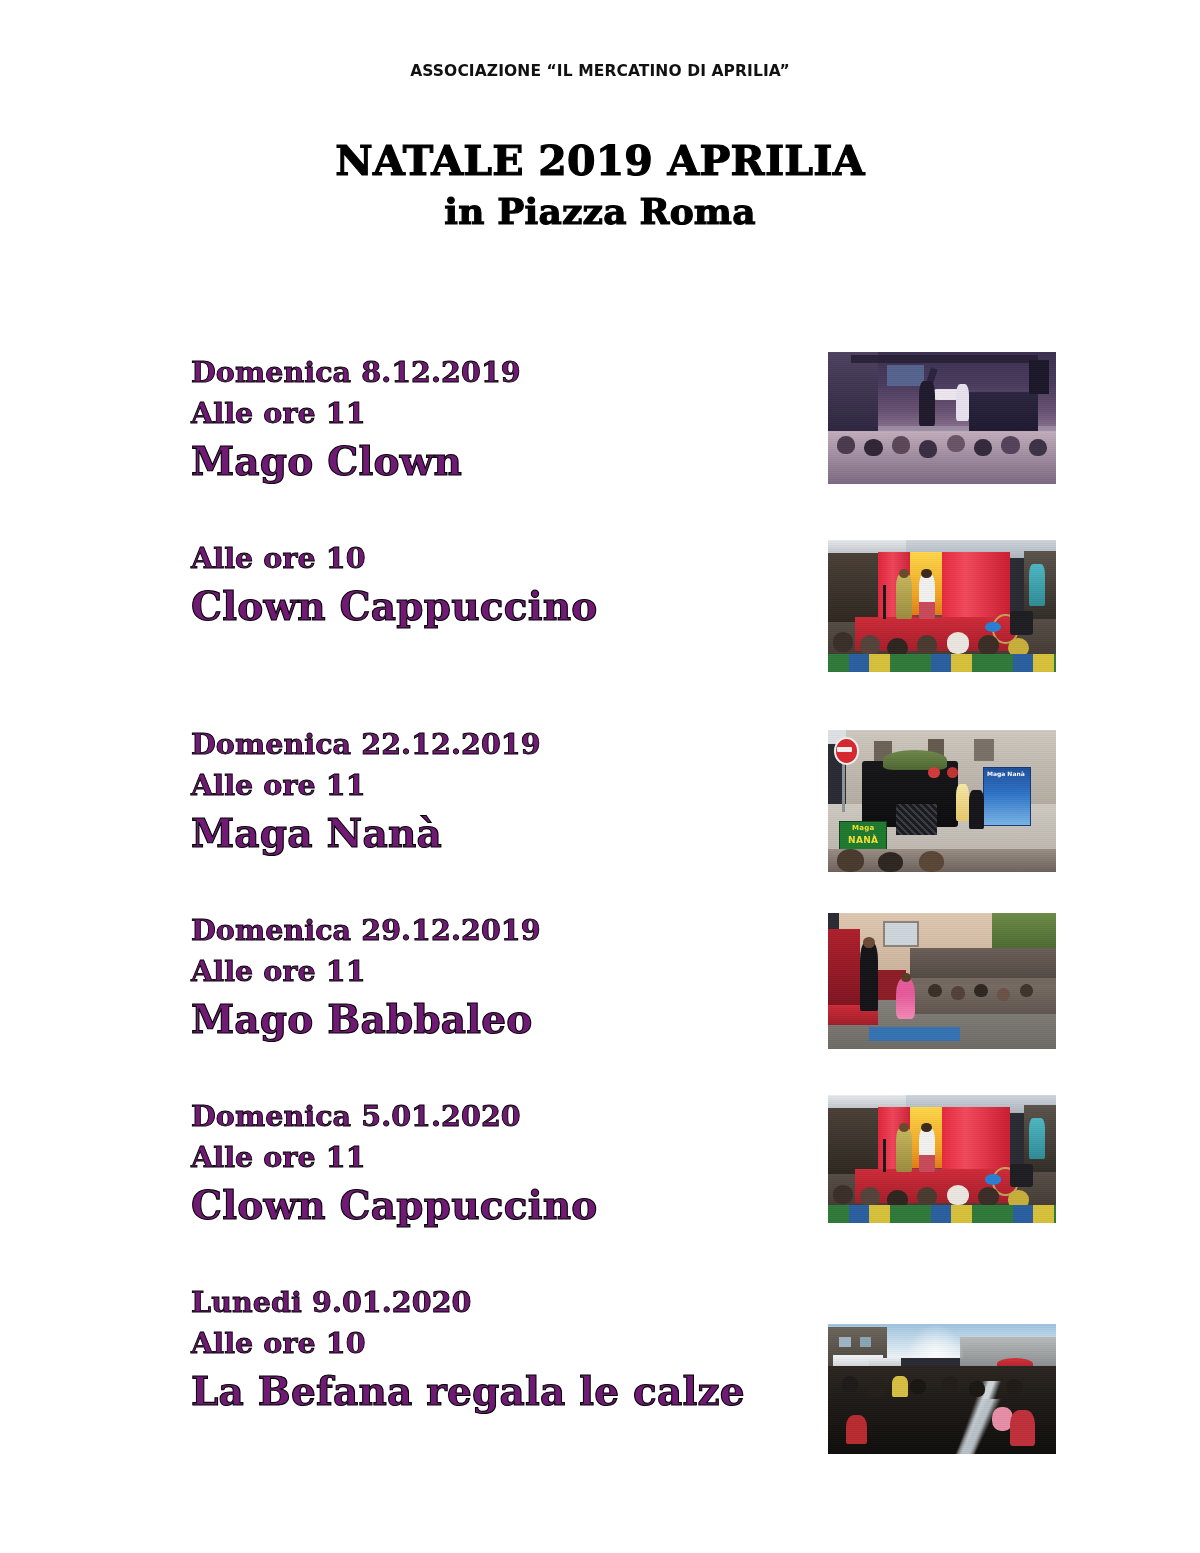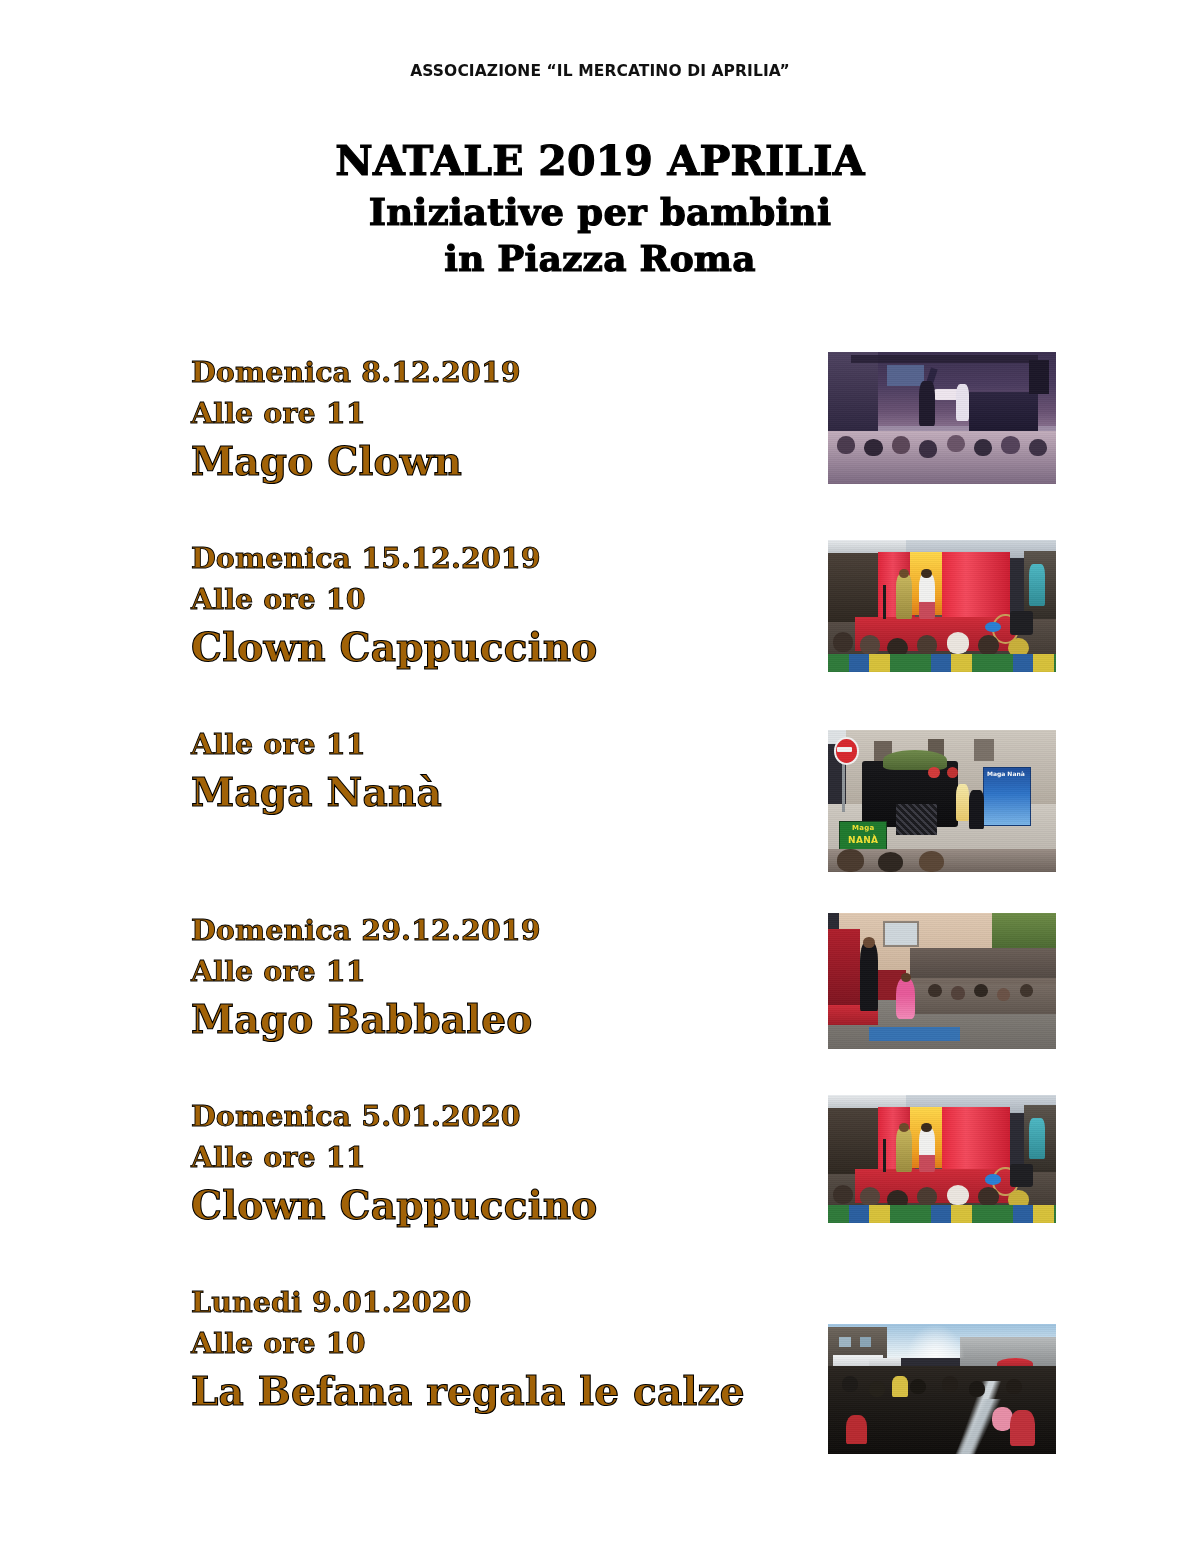--- a/index.html
+++ b/index.html
@@ -66,21 +66,21 @@
 
   .event-text {
     position: absolute;
     left: 191px;
     top: 0;
     width: 620px;
   }
   .ev-line {
     font-family: "DejaVu Serif", "Liberation Serif", serif;
     font-weight: bold;
-    color: #a16207;
+    color: #701a75;
     -webkit-text-stroke: 0.9px #000;
     white-space: nowrap;
   }
   .ev-date {
     font-size: 28.5px;
     line-height: 1.44;
     letter-spacing: 0.1px;
   }
   .ev-time {
     font-size: 28.5px;
@@ -310,21 +310,20 @@
     pointer-events: none;
   }
 </style>
 </head>
 <body>
 
 <div class="assoc-header">ASSOCIAZIONE “IL MERCATINO DI APRILIA”</div>
 
 <div class="title-block">
   <div class="title-line l1">NATALE 2019 APRILIA</div>
-  <div class="title-line l2">Iniziative per bambini</div>
   <div class="title-line l3">in Piazza Roma</div>
 </div>
 
 <div class="events">
 
   <div class="event">
     <div class="event-text">
       <div class="ev-line ev-date">Domenica 8.12.2019</div>
       <div class="ev-line ev-time">Alle ore 11</div>
       <div class="ev-line ev-name">Mago Clown</div>
@@ -351,21 +350,20 @@
         <div class="head" style="left:64%;top:66%;width:8%;height:13%;background:#332a3c;"></div>
         <div class="head" style="left:76%;top:64%;width:8%;height:13%;background:#54425a;"></div>
         <div class="head" style="left:88%;top:66%;width:8%;height:13%;background:#3e3246;"></div>
         <div class="grain"></div>
       </div>
     </div>
   </div>
 
   <div class="event">
     <div class="event-text">
-      <div class="ev-line ev-date">Domenica 15.12.2019</div>
       <div class="ev-line ev-time">Alle ore 10</div>
       <div class="ev-line ev-name">Clown Cappuccino</div>
     </div>
     <div class="photo pc p2" style="top:2px;">
       <div class="inner">
         <div class="layer sky"></div>
         <div class="layer floorD"></div>
         <div class="layer tent"></div>
         <div class="layer darkL"></div>
         <div class="layer darkR"></div>
@@ -390,20 +388,21 @@
         <div class="head" style="left:66%;top:72%;width:9%;height:15%;background:#3a2d25;"></div>
         <div class="head" style="left:79%;top:74%;width:9%;height:15%;background:#c9b03a;"></div>
         <div class="layer" style="left:0;top:86%;width:100%;height:14%;background:repeating-linear-gradient(90deg,#2f7a3a 0 9%,#2a5fa0 9% 18%,#d8c23a 18% 27%,#2f7a3a 27% 36%);"></div>
         <div class="grain"></div>
       </div>
     </div>
   </div>
 
   <div class="event">
     <div class="event-text">
+      <div class="ev-line ev-date">Domenica 22.12.2019</div>
       <div class="ev-line ev-time">Alle ore 11</div>
       <div class="ev-line ev-name">Maga Nanà</div>
     </div>
     <div class="photo p3" style="top:6px;height:142px;">
       <div class="inner">
         <div class="layer sky"></div>
         <div class="layer bld"></div>
         <div class="layer bldwin1"></div>
         <div class="layer bldwin2"></div>
         <div class="layer bldwin3"></div>

